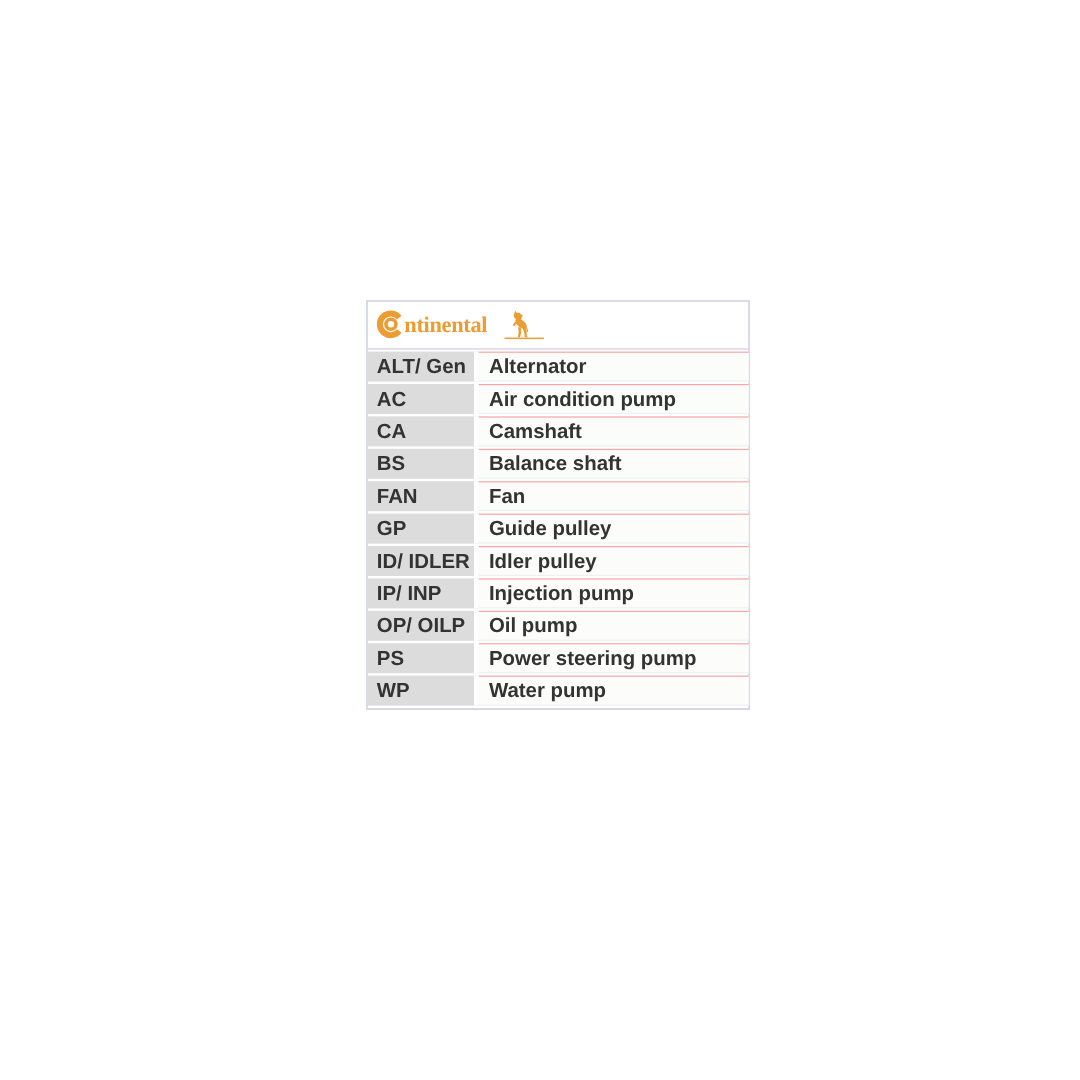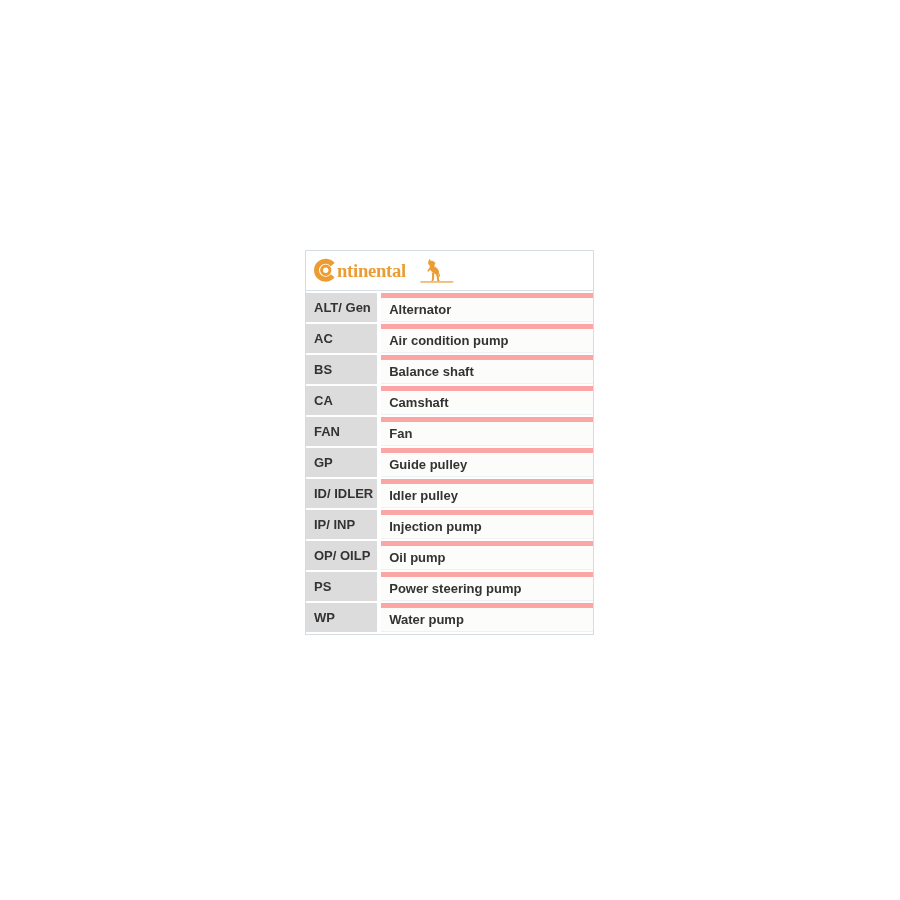--- a/index.html
+++ b/index.html
@@ -7,55 +7,55 @@
   body {
     background: #ffffff;
     font-family: "Liberation Sans", sans-serif;
     position: relative;
     overflow: hidden;
   }
   .legend {
     position: absolute;
     left: 305px;
     top: 250px;
-    width: 289px;
+    width: 320px;
     background: #4c1d95;
     border: 1px solid #d5dde2;
   }
   .legend-header {
     height: 40px;
     background: #ffffff;
     border-bottom: 1px solid #d9e0e5;
     display: flex;
     align-items: center;
     padding-left: 7px;
   }
   table.abbrev {
     width: 100%;
     border-collapse: separate;
     border-spacing: 0 2px;
     background: #ffffff;
   }
   td {
-    font-size: 13px;
+    font-size: 17px;
     font-weight: 700;
     color: #333333;
     line-height: 19px;
     padding: 2px 4px 2px 8px;
     vertical-align: middle;
     white-space: nowrap;
   }
   td.abbr {
     background: #dcdcdc;
     width: 72px;
     border-right: 4px solid #ffffff;
   }
   td.desc {
     background: #fcfdfa;
-    border-top: 5px solid #fca5a5;
+    border-top: 1px solid #fca5a5;
     border-bottom: 1px solid #ecf1f3;
   }
 </style>
 </head>
 <body>
 
 <div class="legend">
   <div class="legend-header">
 
     <svg width="142" height="29" viewBox="0 0 160 32" aria-label="Continental">
@@ -83,27 +83,27 @@
     <td class="desc">Alternator</td>
   </tr>
 
   <tr>
     <td class="abbr">AC</td>
     <td class="desc">Air condition pump</td>
   </tr>
 
 
   <tr>
-    <td class="abbr">BS</td>
-    <td class="desc">Balance shaft</td>
+    <td class="abbr">CA</td>
+    <td class="desc">Camshaft</td>
   </tr>
 
   <tr>
-    <td class="abbr">CA</td>
-    <td class="desc">Camshaft</td>
+    <td class="abbr">BS</td>
+    <td class="desc">Balance shaft</td>
   </tr>
 
 
   <tr>
     <td class="abbr">FAN</td>
     <td class="desc">Fan</td>
   </tr>
 
   <tr>
     <td class="abbr">GP</td>

